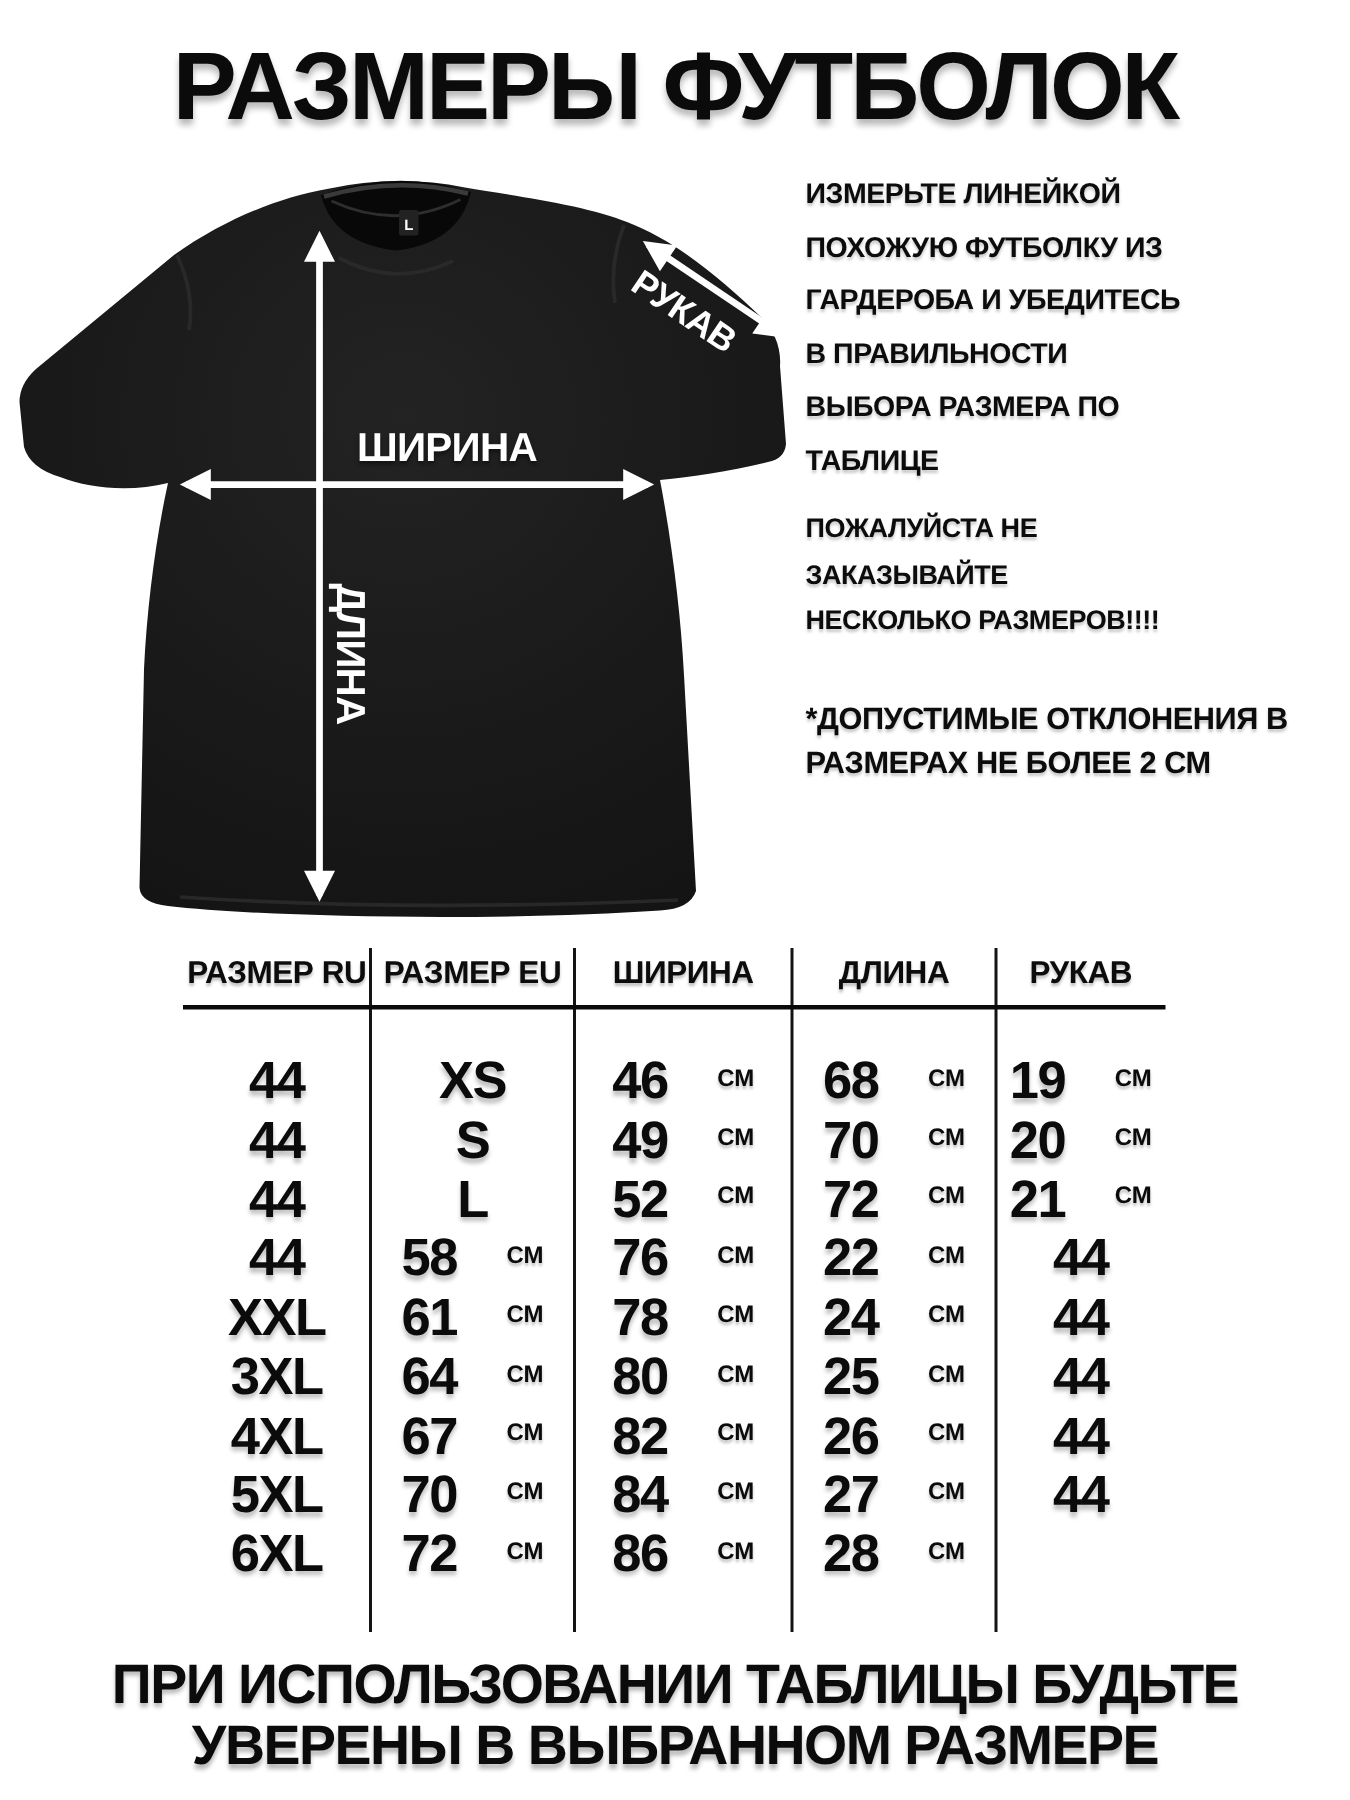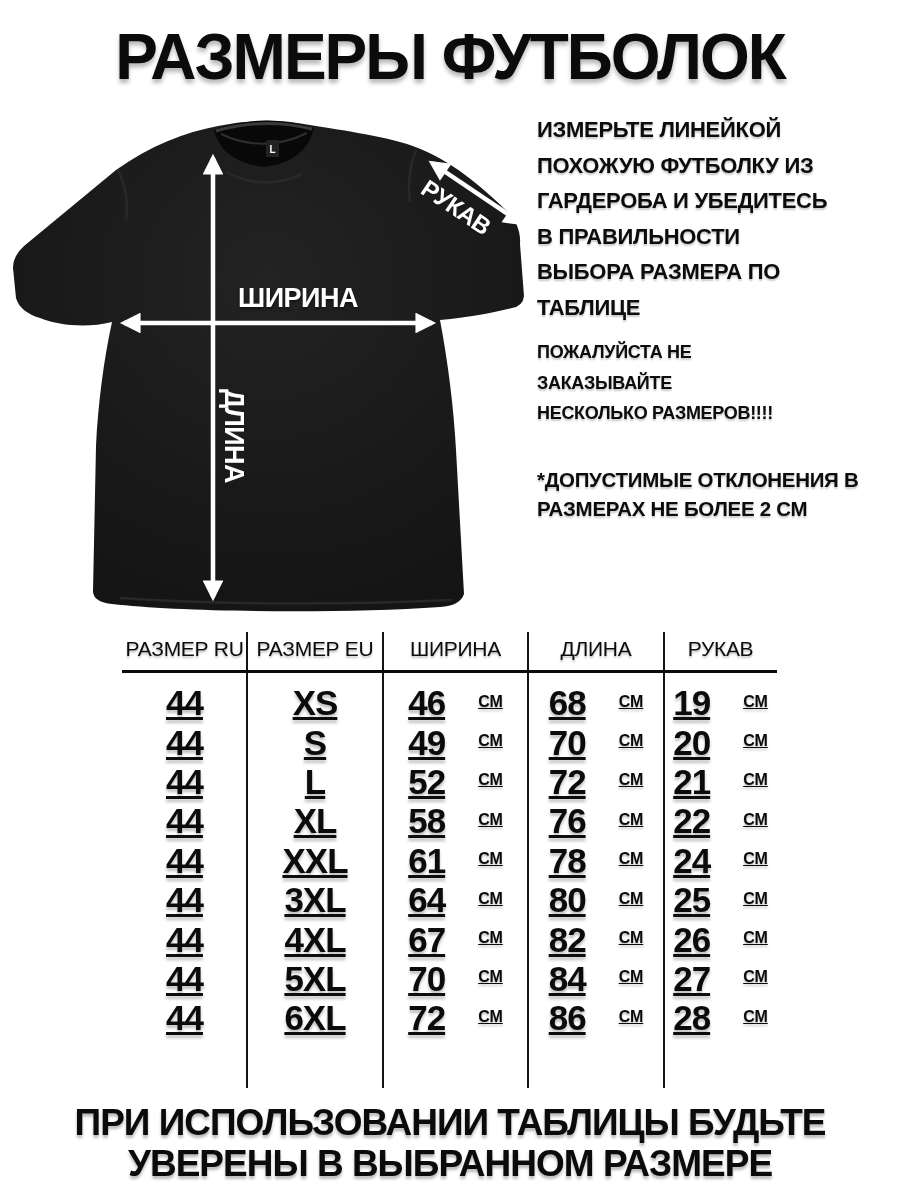--- a/index.html
+++ b/index.html
@@ -17,35 +17,35 @@
   #diagram{position:absolute;left:0;top:110px;width:545px;height:520px;}
   #diagram text{
     font-family:"Liberation Sans","DejaVu Sans",sans-serif;font-weight:bold;fill:#ffffff;
   }
   
   #instructions{position:absolute;left:537px;top:112px;width:335px;}
   .instr{
     white-space:pre-line;font-weight:bold;color:#0c0c0c;margin:0;
     text-shadow:0 2px 2px rgba(0,0,0,.22);letter-spacing:-0.3px;
   }
-  #instr-measure{font-size:22px;line-height:35.5px;}
+  #instr-measure{font-size:19px;line-height:35.5px;}
   #instr-warning{font-size:18px;line-height:30.5px;margin-top:12px;}
   #instr-tolerance{font-size:20.5px;line-height:29px;margin-top:36px;}
   
   #size-table{position:absolute;left:122px;top:628px;width:655px;height:462px;}
   .vline{position:absolute;top:4px;width:2px;height:456px;background:#141414;}
   #vline-1{left:124px;} #vline-2{left:260px;} #vline-3{left:405px;} #vline-4{left:541px;}
   #head-underline{position:absolute;top:42px;left:0;width:655px;height:3px;background:#0a0a0a;}
   .tgrid{display:grid;grid-template-columns:125px 136px 145px 136px 113px;width:655px;}
   #thead{position:absolute;top:0;left:0;height:42px;align-items:center;}
   .th{
-    text-align:center;font-size:21px;font-weight:normal;letter-spacing:-0.3px;
+    text-align:center;font-size:21px;font-weight:bold;letter-spacing:-0.3px;
     color:#0c0c0c;text-shadow:0 2px 2px rgba(0,0,0,.25);
   }
-  #tbody{position:absolute;top:45px;left:0;padding-top:10px;grid-auto-rows:39.4px;align-items:center;text-decoration:underline;}
+  #tbody{position:absolute;top:45px;left:0;padding-top:28px;grid-auto-rows:39.4px;align-items:center;}
   .td{
     display:flex;justify-content:center;align-items:center;gap:9px;
     font-size:35px;font-weight:bold;letter-spacing:-1px;color:#0b0b0b;
     text-shadow:0 3px 3px rgba(0,0,0,.25);line-height:1;
   }
   .td .unit{font-size:16px;letter-spacing:0;transform:translateY(-1px);text-shadow:0 2px 2px rgba(0,0,0,.25);margin-left:24px;}
   
   #footer{
     position:absolute;top:1102px;left:0;width:900px;text-align:center;
     font-size:37px;font-weight:bold;line-height:41px;letter-spacing:-1px;
@@ -202,23 +202,20 @@
           <span class="unit">СМ</span>
         </div>
         <div class="td">
           <span>21</span>
           <span class="unit">СМ</span>
         </div>
         <div class="td">
           <span>44</span>
         </div>
         <div class="td">
-          <span>XL</span>
-        </div>
-        <div class="td">
           <span>58</span>
           <span class="unit">СМ</span>
         </div>
         <div class="td">
           <span>76</span>
           <span class="unit">СМ</span>
         </div>
         <div class="td">
           <span>22</span>
           <span class="unit">СМ</span>

